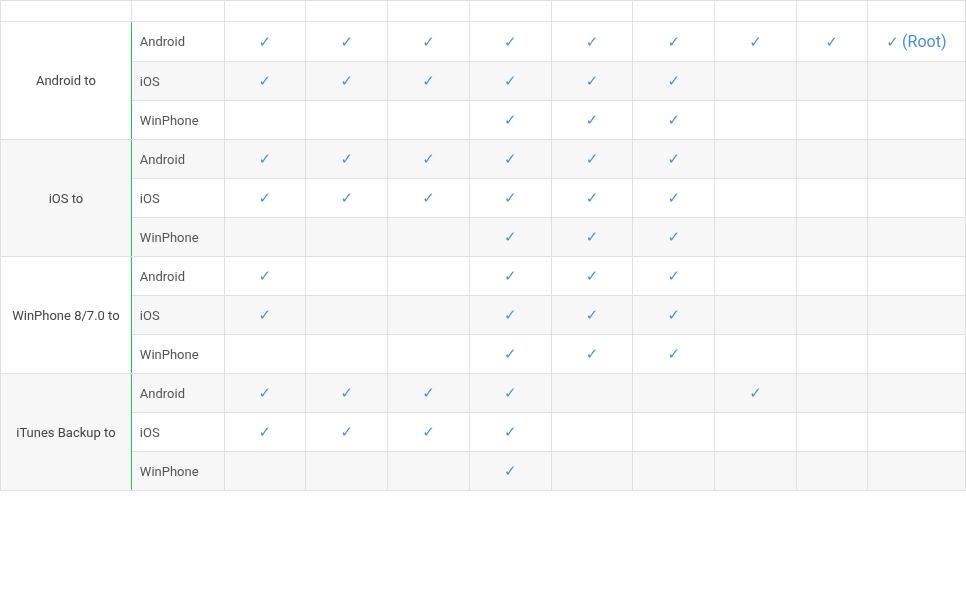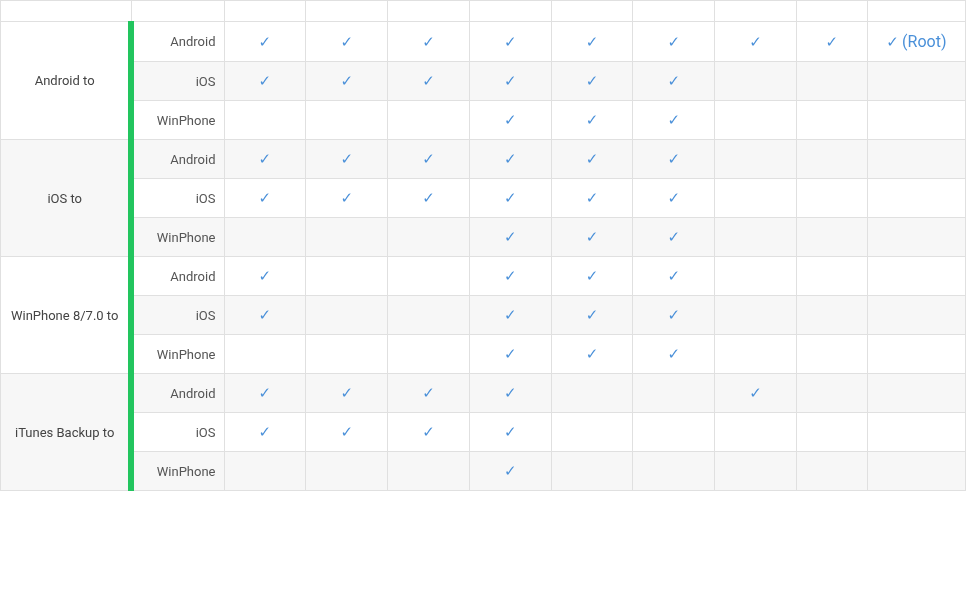--- a/index.html
+++ b/index.html
@@ -38,40 +38,40 @@
     }
     td.group-label {
       font-size: 13px;
       color: #444;
       text-align: center;
       background: #fff;
     }
     td.sub-label {
       font-size: 13px;
       color: #555;
-      text-align: right;
+      text-align: left;
     }
     
     tr.row-shaded td {
       background: #f7f7f7;
     }
     tr.row-normal td {
       background: #fff;
     }
     .checkmark {
       color: #4a90d9;
       font-size: 15px;
     }
     .root-label {
       color: #4a90d9;
       font-size: 16px;
       white-space: nowrap;
     }
     td.group-label {
-      border-right: 6px solid #22c55e;
+      border-right: 1px solid #22c55e;
     }
   </style>
 </head>
 <body>
 
 <div class="table-container">
   <table>
     <colgroup>
       <col class="col-group">
       <col class="col-sub">

